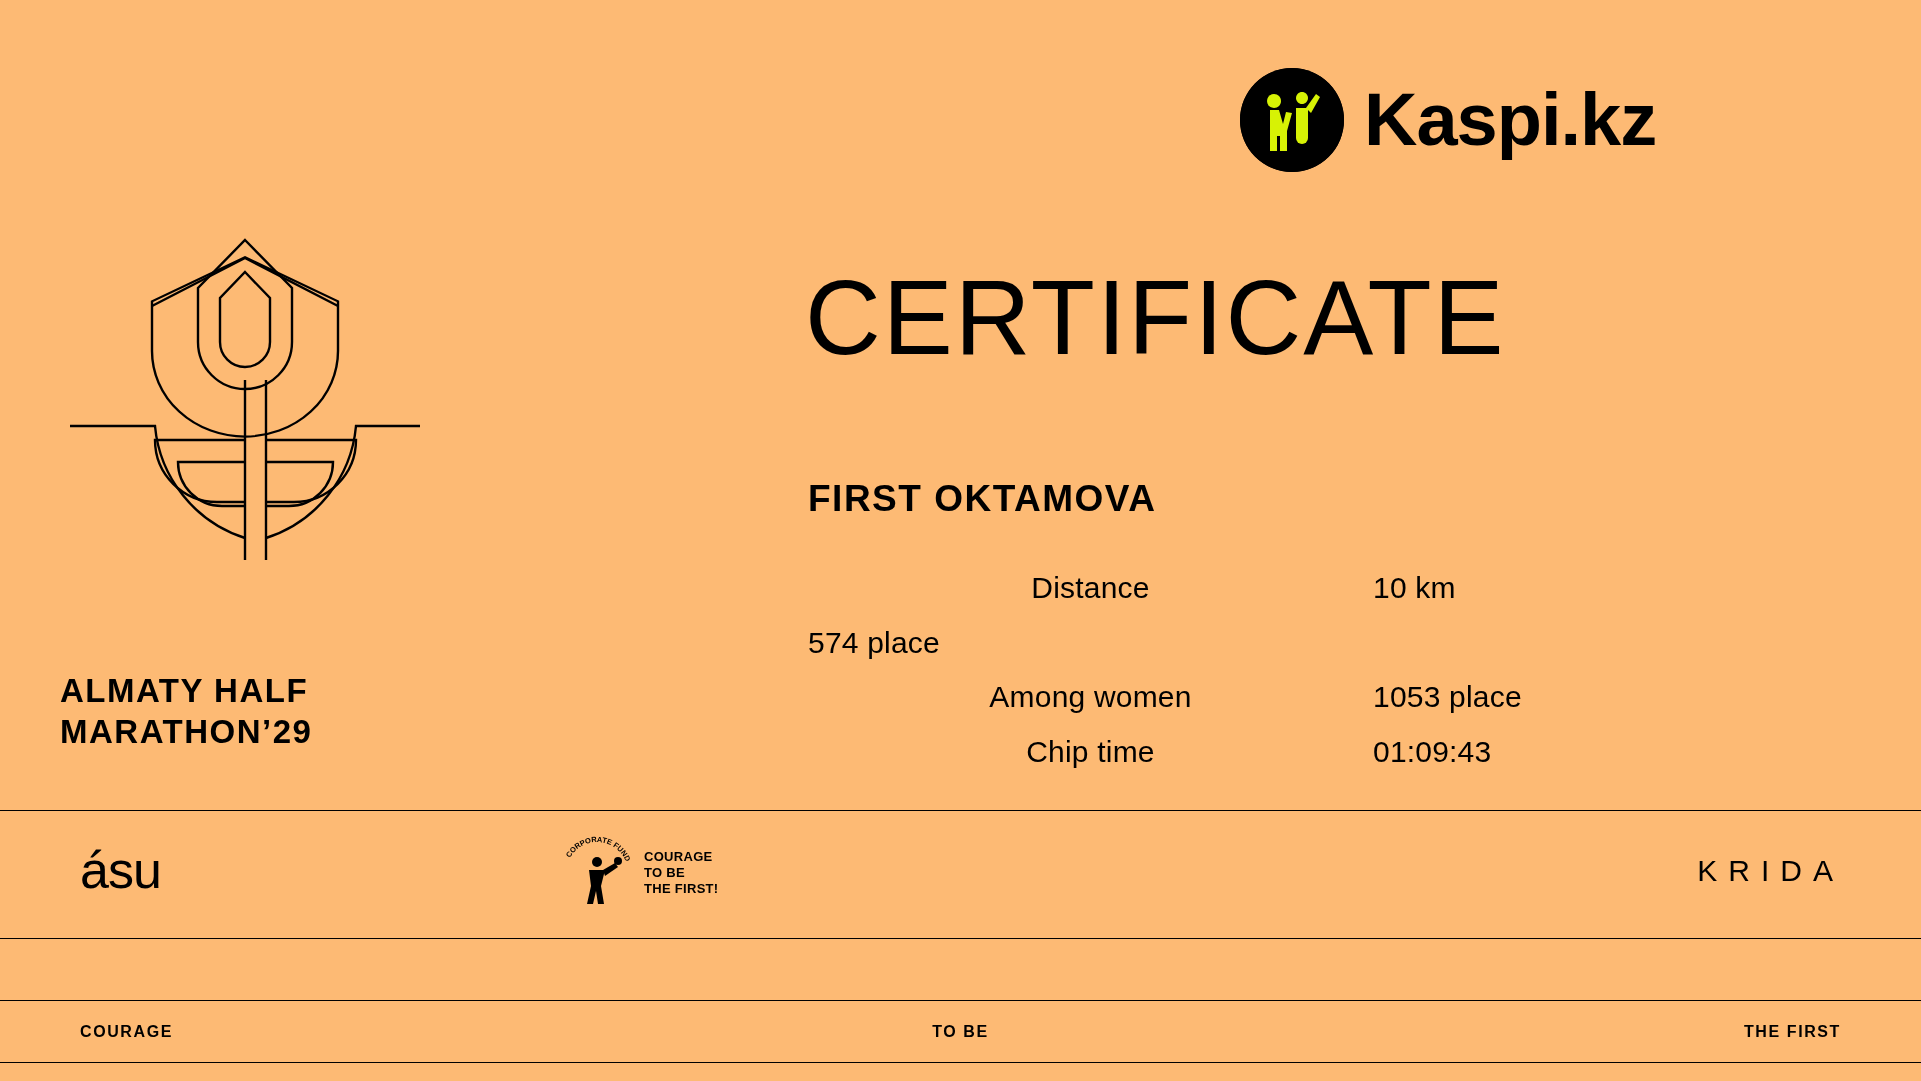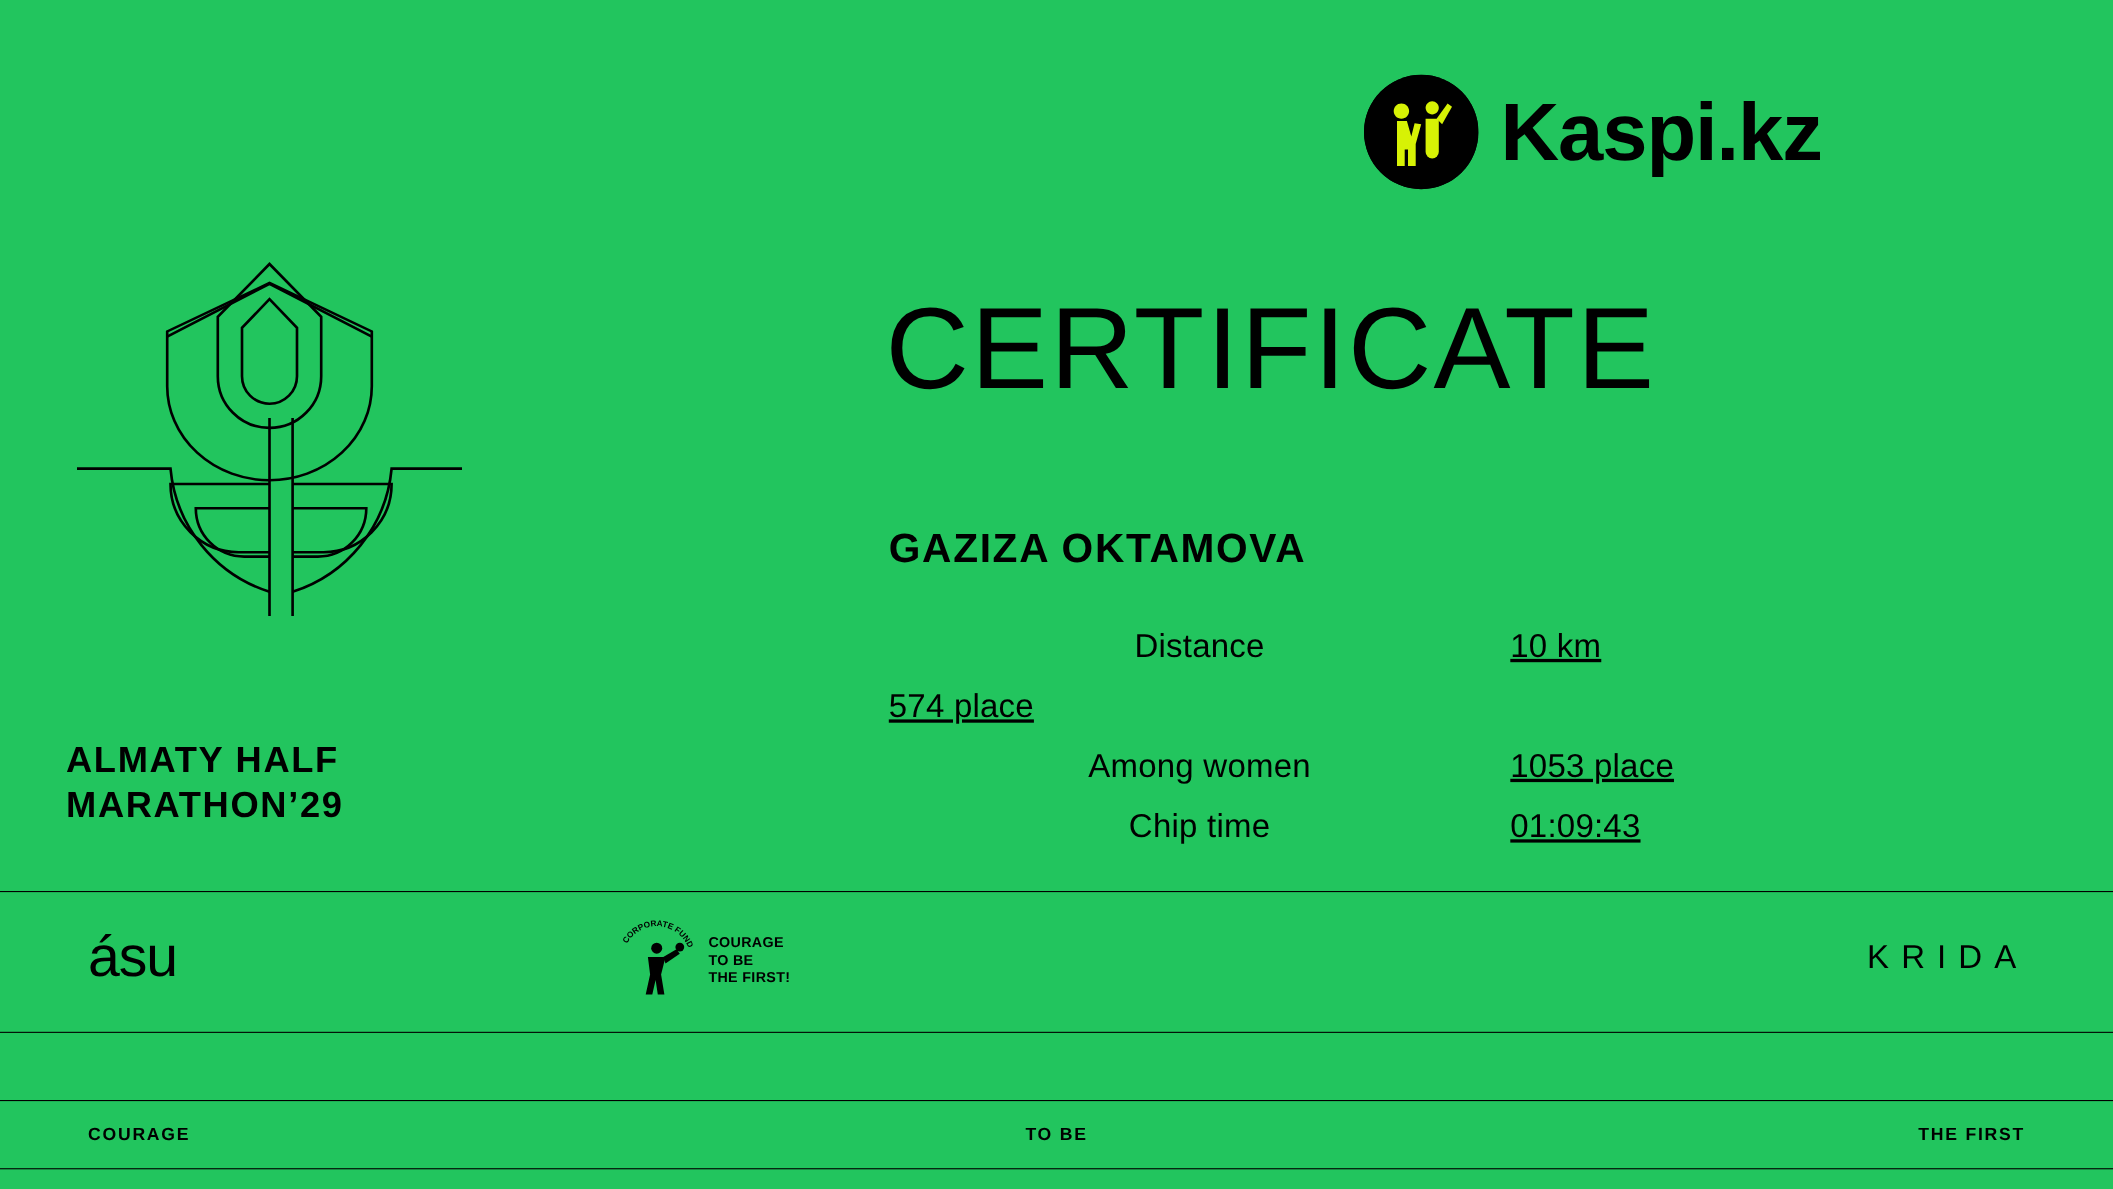--- a/index.html
+++ b/index.html
@@ -7,21 +7,21 @@
     padding: 0;
     background: #ffffff;
   }
   body {
     font-family: "Liberation Sans", sans-serif;
   }
   .page {
     position: relative;
     width: 1921px;
     height: 1081px;
-    background: #22c55e;
+    background: #fdba74;
     overflow: hidden;
   }
 
   
   .kaspi-logo {
     position: absolute;
     top: 68px;
     left: 1240px;
     display: flex;
     align-items: center;
@@ -103,21 +103,20 @@
     color: #000;
     line-height: 1.55;
     letter-spacing: 0.2px;
     text-align: center;
   }
   .result-value {
     font-size: 30px;
     color: #000;
     line-height: 1.55;
     letter-spacing: 0.2px;
-    text-decoration: underline;
   }
 
   
   .rule {
     position: absolute;
     left: 0;
     width: 100%;
     height: 1px;
     background: #000;
   }
@@ -239,21 +238,21 @@
       <path d="M10 196 H95 a130 130 0 0 0 90 112"></path>
       <path d="M360 196 H296 a130 130 0 0 1-90 112"></path>
     </svg>
   </div>
   <div class="emblem-caption">
     <div>ALMATY HALF</div>
     <div>MARATHON’29</div>
   </div>
 
   <div class="cert-title">CERTIFICATE</div>
-  <div class="athlete-name">GAZIZA OKTAMOVA</div>
+  <div class="athlete-name">FIRST OKTAMOVA</div>
 
   <div class="results">
     <div class="result-row">
       <div class="result-label">Distance</div>
       <div class="result-value">10 km</div>
     </div>
     <div class="result-row">
       <div class="result-value">574 place</div>
     </div>
     <div class="result-row">

